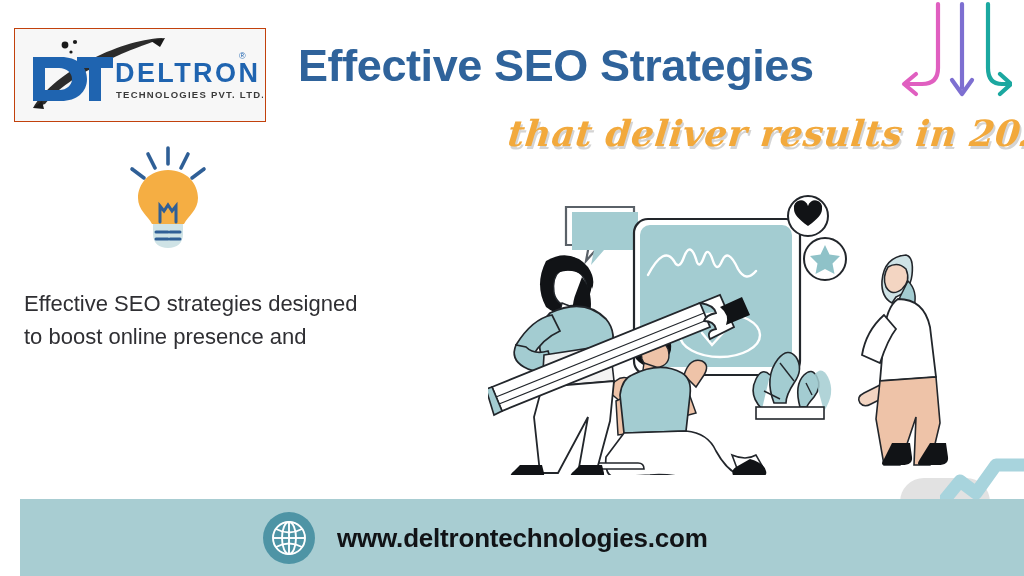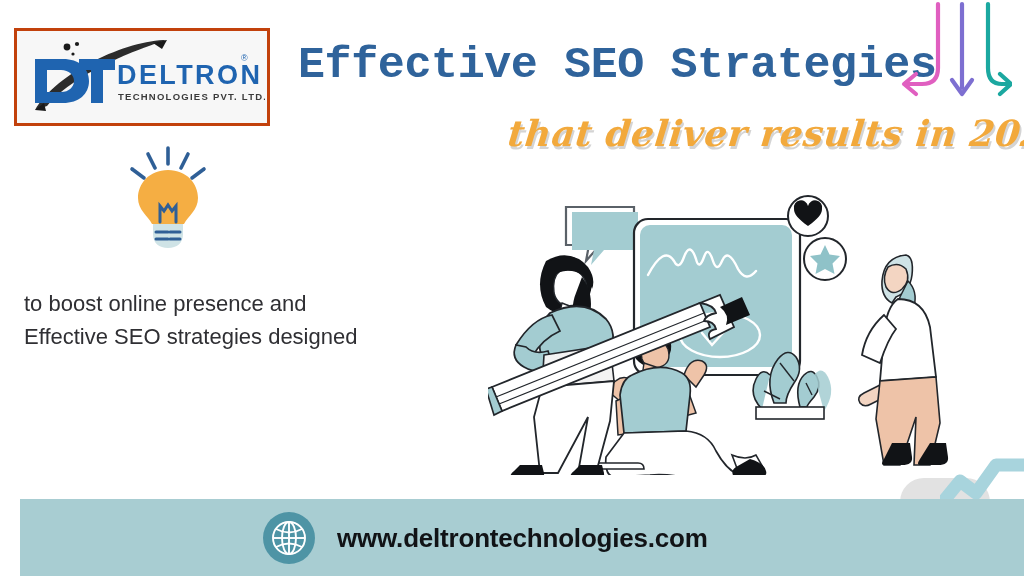--- a/index.html
+++ b/index.html
@@ -9,31 +9,31 @@
     background:#ffffff;
     font-family:"Liberation Sans", sans-serif;
     overflow:hidden;
     position:relative;
   }
   .stage{position:absolute;left:0;top:0;width:1024px;height:576px;overflow:hidden;background:#fff;}
 
   
   .logo-box{
     position:absolute;left:14px;top:28px;width:250px;height:92px;
-    background:#f7f7f7;border:3px solid #c2410c;
+    background:#f7f7f7;border:1px solid #c2410c;
     display:flex;align-items:center;
   }
   .logo-svg{display:block;}
 
   
   .title{
     position:absolute;left:298px;top:40px;
     font-size:45px;font-weight:bold;letter-spacing:-0.4px;
     color:#2f639b;white-space:nowrap;
-    font-family:Liberation Mono, monospace;
+    font-family:Liberation Sans, sans-serif;
   }
   .subtitle{
     position:absolute;left:508px;top:112px;
     font-size:36px;
     color:#f2a93c;white-space:nowrap;
     font-family:"DejaVu Serif", serif;
     font-style:italic;font-weight:bold;
     transform:skewX(-6deg);
     text-shadow:2px 3px 0 rgba(160,160,160,0.45);
     letter-spacing:0.5px;
@@ -132,22 +132,22 @@
         <path d="M42 80 V64 l4 5 l4 -6 l4 6 l4 -5 v16"></path>
         <line x1="38" y1="90" x2="50" y2="90"></line>
         <line x1="52" y1="90" x2="62" y2="90"></line>
         <line x1="38" y1="97" x2="50" y2="97"></line>
         <line x1="52" y1="97" x2="62" y2="97"></line>
       </g>
     </svg>
   </div>
 
   <div class="body-copy">
+    <div>Effective SEO strategies designed</div>
     <div>to boost online presence and</div>
-    <div>Effective SEO strategies designed</div>
   </div>
 
   <div class="illo">
     <svg width="536" height="290" viewBox="0 0 536 290">
       <defs>
         <clipPath id="boardclip">
             <rect x="152" y="40" width="152" height="142" rx="10"></rect>
           </clipPath>
       </defs>
 

